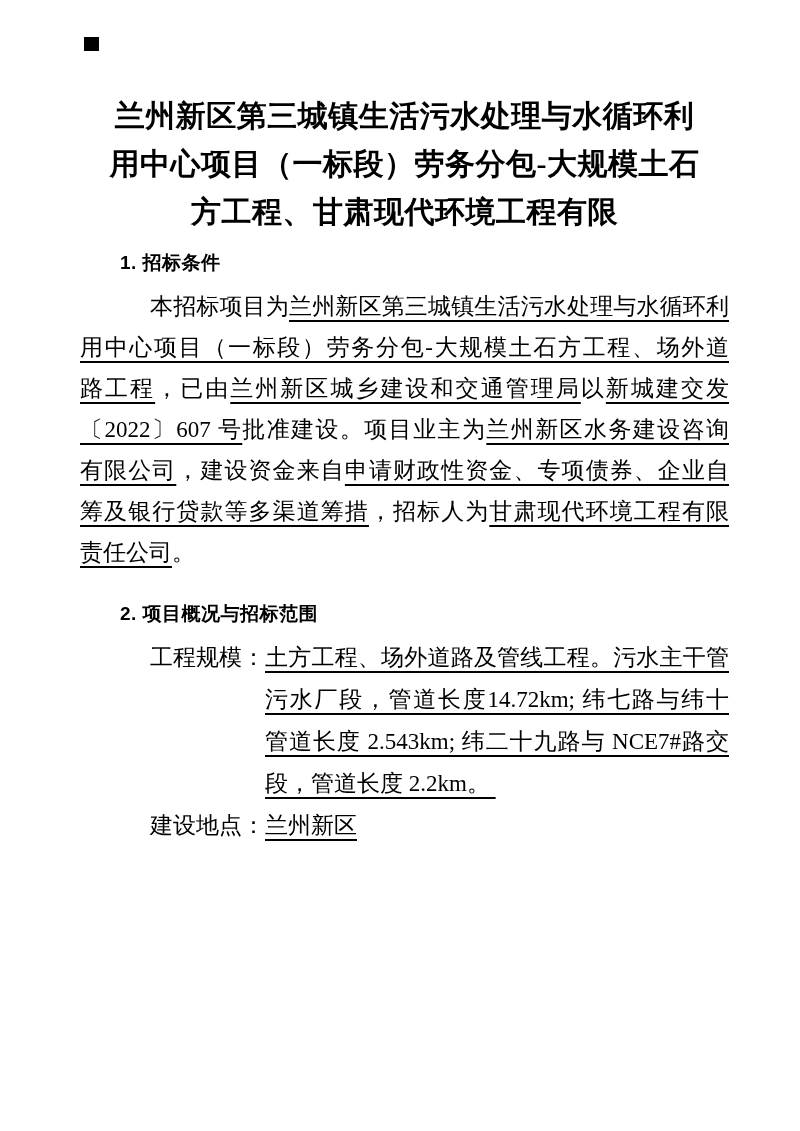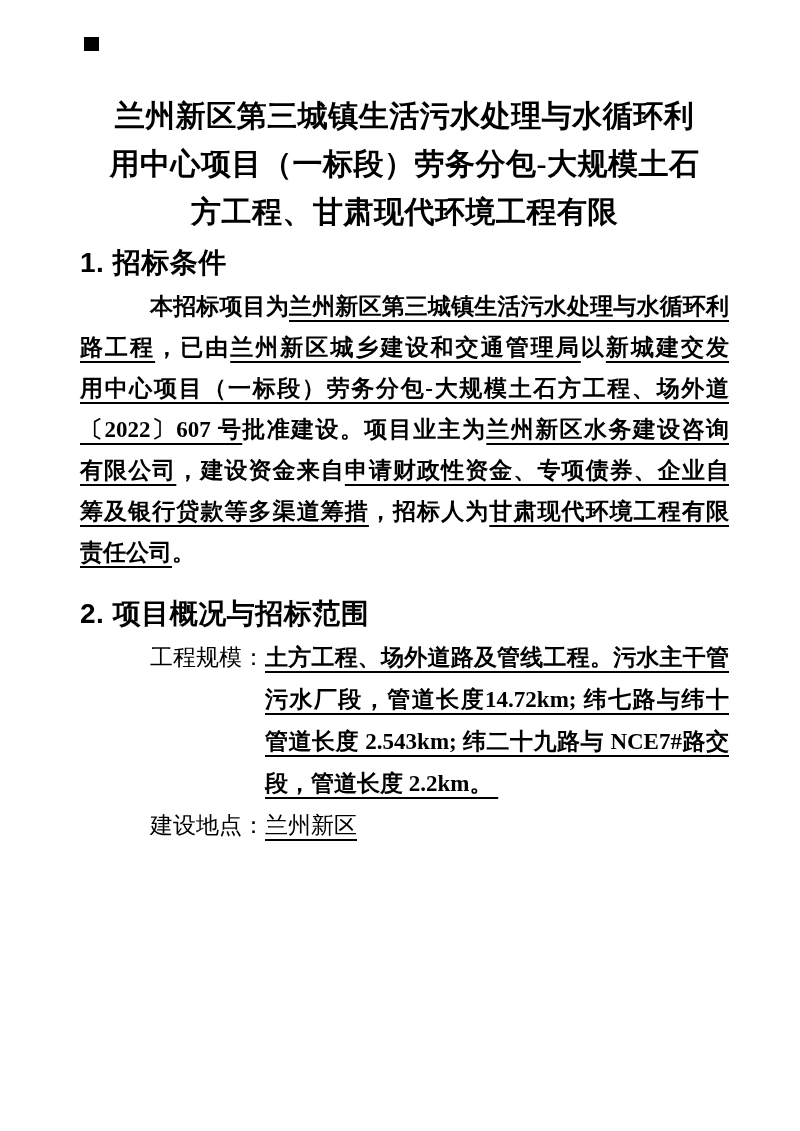--- a/index.html
+++ b/index.html
@@ -25,35 +25,35 @@
   .doc-title {
     font-size: 30px;
     font-weight: bold;
     line-height: 48px;
     text-align: center;
     letter-spacing: 0.5px;
   }
   .heading {
     font-family: "Liberation Sans", sans-serif;
     font-weight: bold;
-    font-size: 28px;
+    font-size: 19px;
     line-height: 30px;
     letter-spacing: 0.5px;
+    margin-left: 40px;
   }
   .heading-1 { margin-top: 12px; }
   .heading-2 { margin-top: 26px; }
   .para {
     margin-top: 8px;
     font-size: 23px;
     line-height: 41px;
   }
   .tline {
     text-align: justify;
     text-align-last: justify;
-    font-weight: bold;
   }
   .tline-last { text-align-last: left; }
   .tline-indent { text-indent: 70px; }
   .u {
     text-decoration: underline;
     text-decoration-thickness: 1.5px;
     text-underline-offset: 6px;
   }
   .kv {
     display: flex;
@@ -82,22 +82,22 @@
   <div class="doc-title">
     <div>兰州新区第三城镇生活污水处理与水循环利</div>
     <div>用中心项目（一标段）劳务分包-大规模土石</div>
     <div>方工程、甘肃现代环境工程有限</div>
   </div>
 
   <div class="heading heading-1">1. 招标条件</div>
 
   <div class="para">
       <div class="tline tline-indent"><span>本招标项目为</span><span class="u">兰州新区第三城镇生活污水处理与水循环利</span></div>
+      <div class="tline"><span class="u">用中心项目（一标段）劳务分包-大规模土石方工程、场外道</span></div>
       <div class="tline"><span class="u">路工程</span><span>，已由</span><span class="u">兰州新区城乡建设和交通管理局</span><span>以</span><span class="u">新城建交发</span></div>
-      <div class="tline"><span class="u">用中心项目（一标段）劳务分包-大规模土石方工程、场外道</span></div>
       <div class="tline"><span class="u">〔2022〕607 号</span><span>批准建设。项目业主为</span><span class="u">兰州新区水务建设咨询</span></div>
       <div class="tline"><span class="u">有限公司</span><span>，建设资金来自</span><span class="u">申请财政性资金、专项债券、企业自</span></div>
       <div class="tline"><span class="u">筹及银行贷款等多渠道筹措</span><span>，招标人为</span><span class="u">甘肃现代环境工程有限</span></div>
       <div class="tline tline-last"><span class="u">责任公司</span><span>。</span></div>
     </div>
 
   <div class="heading heading-2">2. 项目概况与招标范围</div>
 
   <div class="kv kv-first">
     <span class="kv-label">工程规模：</span>

